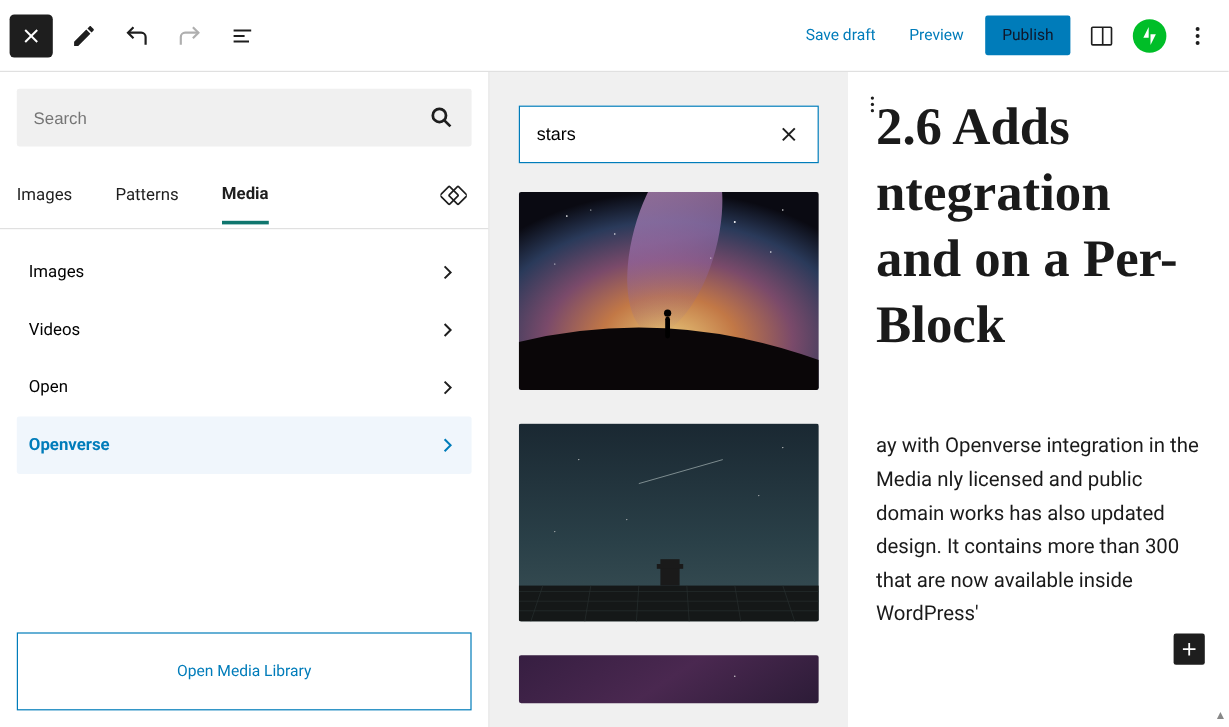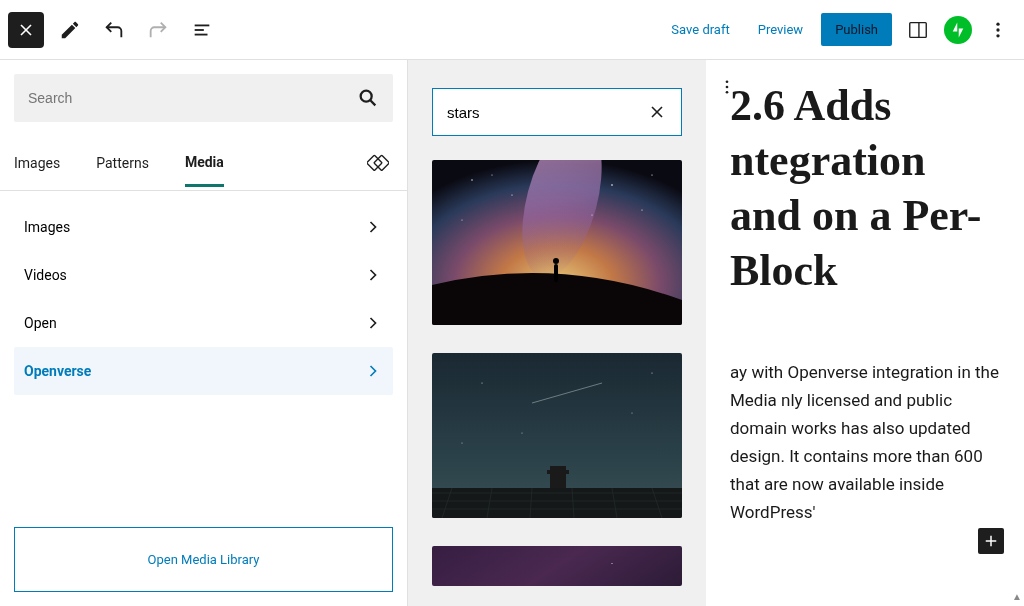--- a/index.html
+++ b/index.html
@@ -240,21 +240,21 @@
 
   <div class="content">
     <div class="content-handle">
       <svg width="18" height="18" viewBox="0 0 24 24" fill="#1e1e1e">
           <circle cx="12" cy="5" r="1.8"></circle>
           <circle cx="12" cy="12" r="1.8"></circle>
           <circle cx="12" cy="19" r="1.8"></circle>
         </svg>
     </div>
     <h1 class="title">2.6 Adds ntegration and on a Per-Block</h1>
-    <p class="body-text">ay with Openverse integration in the Media nly licensed and public domain works has also updated design. It contains more than 600 that are now available inside WordPress'</p>
+    <p class="body-text">ay with Openverse integration in the Media nly licensed and public domain works has also updated design. It contains more than 300 that are now available inside WordPress'</p>
     <div class="add-block-btn">
       <svg width="18" height="18" viewBox="0 0 24 24" fill="none" stroke="#fff" stroke-width="2">
           <line x1="12" y1="5" x2="12" y2="19"></line>
           <line x1="5" y1="12" x2="19" y2="12"></line>
         </svg>
     </div>
     <div class="scroll-arrow">▲</div>
   </div>
 
 </div>

